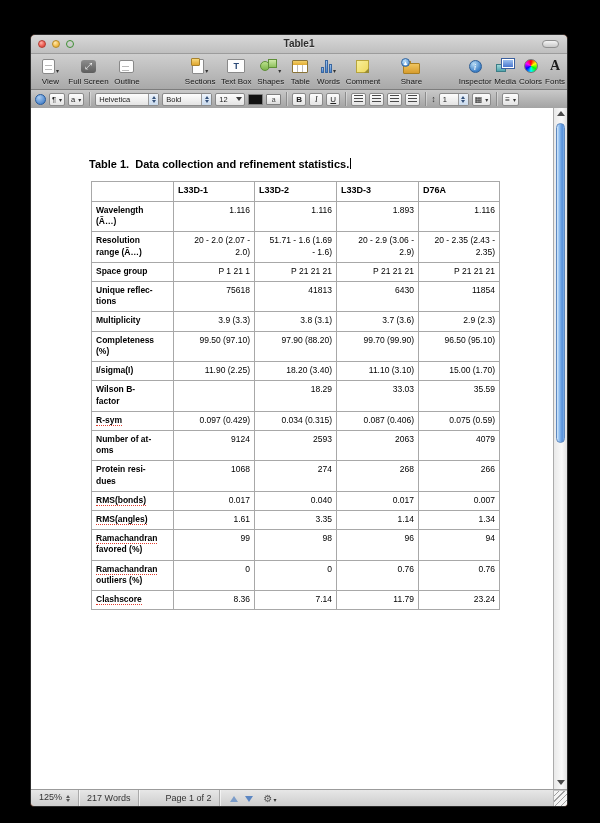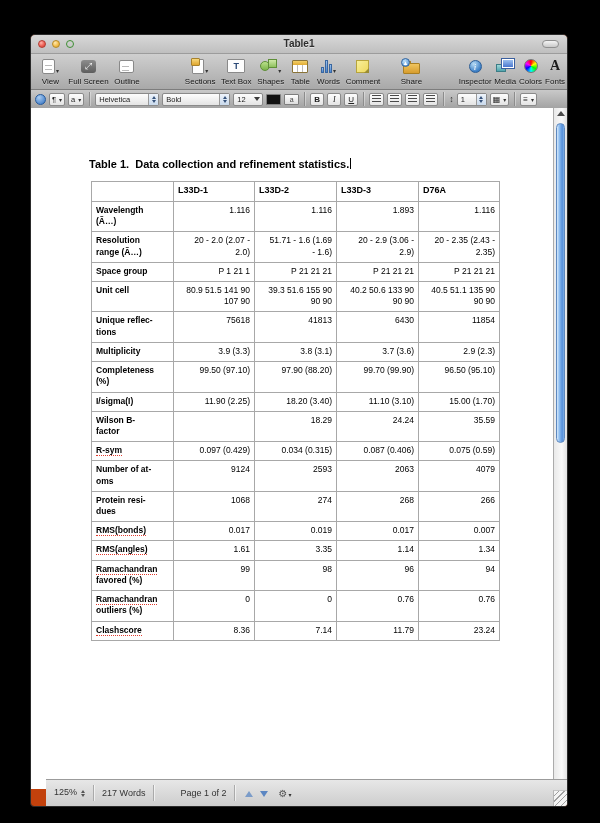--- a/index.html
+++ b/index.html
@@ -97,21 +97,21 @@
   
   .scrollcol{width:14px;background:linear-gradient(to right,#e9e9e9,#f9f9f9 60%,#e2e2e2);border-left:1px solid #ababab;
              position:relative;box-sizing:border-box;}
   .sarrow{position:absolute;left:3px;width:0;height:0;border:4px solid transparent;}
   .sarrow.up{top:3px;border-bottom:5px solid #4a4a4a;border-top:none;}
   .sarrow.down{bottom:4px;border-top:5px solid #4a4a4a;border-bottom:none;}
   .thumb{position:absolute;left:2px;top:15px;width:9px;height:320px;border-radius:5px;
          background:linear-gradient(to right,#d6e9fb,#8cbcf0 35%,#5590dd 75%,#7fb0e8);
          border:1px solid #5d88bf;box-sizing:border-box;}
   
-  .statusbar{position:absolute;left:15px;right:0;bottom:0;height:27px;background:linear-gradient(#e7e7e7,#cdcdcd);
+  .statusbar{position:absolute;left:0;right:0;bottom:0;height:17px;background:linear-gradient(#e7e7e7,#cdcdcd);
              border-top:1px solid #9b9b9b;display:flex;align-items:center;font-size:9px;color:#333;box-sizing:border-box;}
   .ssep{width:1px;height:16px;background:#aaa;box-shadow:1px 0 0 rgba(255,255,255,.6);}
   .sitem{padding:0 8px;white-space:nowrap;}
   .zstep{display:inline-flex;flex-direction:column;align-items:center;justify-content:center;margin-left:4px;vertical-align:middle;}
   .zstep i{display:block;width:0;height:0;border:2px solid transparent;}
   .zstep .u{border-bottom:3px solid #555;margin-bottom:1px;}
   .zstep .d{border-top:3px solid #555;}
   .navtri{width:0;height:0;border:4px solid transparent;display:inline-block;margin:0 2px;}
   .navtri.up{border-bottom:6px solid #7b9cc9;border-top:none;}
   .navtri.down{border-top:6px solid #5b86c2;border-bottom:none;}
@@ -250,21 +250,21 @@
         <span class="dd">▾</span>
     </div>
     <div class="fsep"></div>
     <div class="combo" style="width:64px">
       <span>Helvetica</span>
       <span class="stepper">
           <i class="u"></i>
           <i class="d"></i>
         </span>
     </div>
-    <div class="combo" style="width:68px">
+    <div class="combo" style="width:50px">
       <span>Bold</span>
       <span class="stepper">
           <i class="u"></i>
           <i class="d"></i>
         </span>
     </div>
     <div class="combo" style="width:30px">
       <span>12</span>
       <span class="caret"></span>
     </div>
@@ -353,31 +353,20 @@
 2.35)</td>
             </tr>
             <tr>
               <th><span>Space group</span></th>
               <td>P 1 21 1</td>
               <td>P 21 21 21</td>
               <td>P 21 21 21</td>
               <td>P 21 21 21</td>
             </tr>
             <tr>
-              <th><span>Unit cell</span></th>
-              <td>80.9 51.5 141 90
-107 90</td>
-              <td>39.3 51.6 155 90
-90 90</td>
-              <td>40.2 50.6 133 90
-90 90</td>
-              <td>40.5 51.1 135 90
-90 90</td>
-            </tr>
-            <tr>
               <th><span>Unique reflec-</span><br><span>tions</span></th>
               <td>75618</td>
               <td>41813</td>
               <td>6430</td>
               <td>11854</td>
             </tr>
             <tr>
               <th><span>Multiplicity</span></th>
               <td>3.9 (3.3)</td>
               <td>3.8 (3.1)</td>
@@ -395,21 +384,21 @@
               <th><span>I/sigma(I)</span></th>
               <td>11.90 (2.25)</td>
               <td>18.20 (3.40)</td>
               <td>11.10 (3.10)</td>
               <td>15.00 (1.70)</td>
             </tr>
             <tr>
               <th><span>Wilson B-</span><br><span>factor</span></th>
               <td></td>
               <td>18.29</td>
-              <td>24.24</td>
+              <td>33.03</td>
               <td>35.59</td>
             </tr>
             <tr>
               <th><span class="misspell">R-sym</span></th>
               <td>0.097 (0.429)</td>
               <td>0.034 (0.315)</td>
               <td>0.087 (0.406)</td>
               <td>0.075 (0.59)</td>
             </tr>
             <tr>
@@ -422,21 +411,21 @@
             <tr>
               <th><span>Protein resi-</span><br><span>dues</span></th>
               <td>1068</td>
               <td>274</td>
               <td>268</td>
               <td>266</td>
             </tr>
             <tr>
               <th><span class="misspell">RMS(bonds)</span></th>
               <td>0.017</td>
-              <td>0.019</td>
+              <td>0.040</td>
               <td>0.017</td>
               <td>0.007</td>
             </tr>
             <tr>
               <th><span class="misspell">RMS(angles)</span></th>
               <td>1.61</td>
               <td>3.35</td>
               <td>1.14</td>
               <td>1.34</td>
             </tr>

